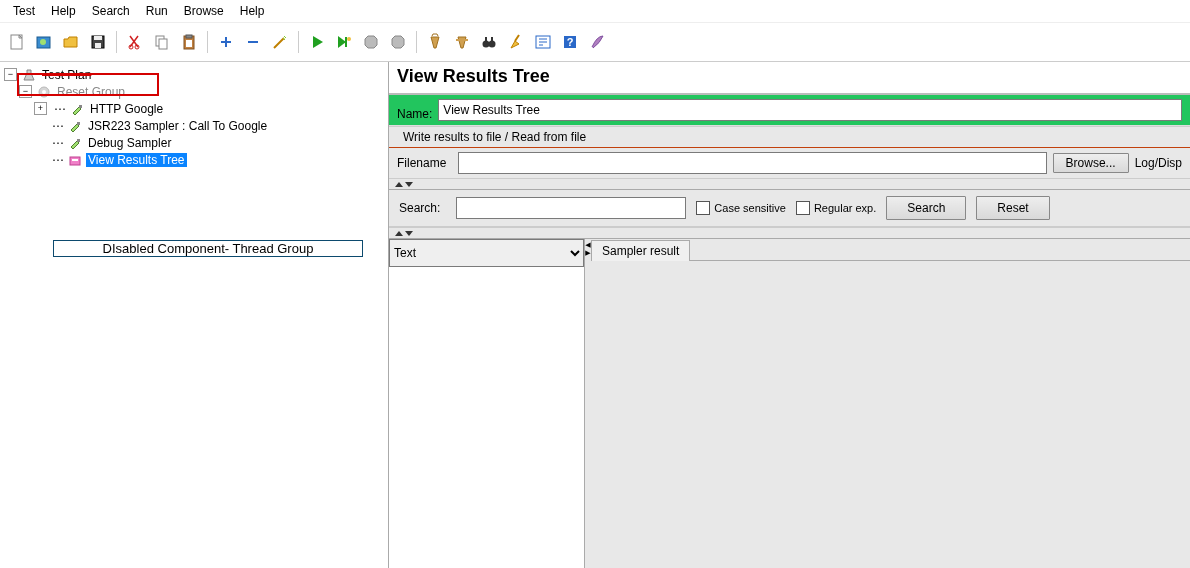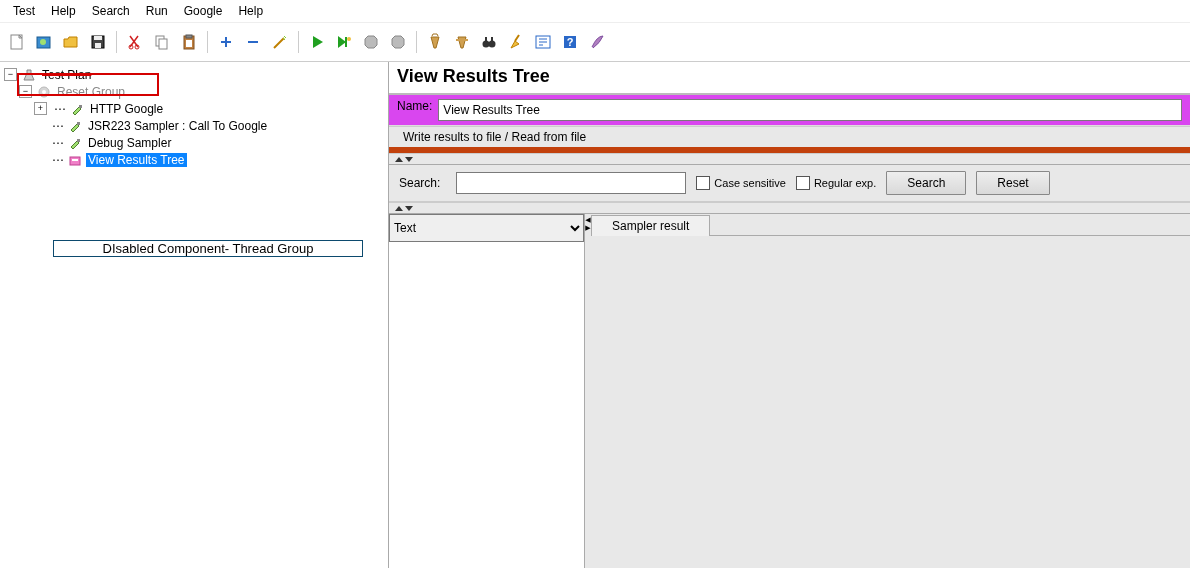--- a/index.html
+++ b/index.html
@@ -30,60 +30,60 @@
   .disabled-node .tree-label { color:#888; }
   .disabled-node .tree-icon svg { filter:grayscale(100%); opacity:0.6; }
   .highlight-box { position:absolute; border:2px solid #d40000; pointer-events:none; }
   .selected .tree-label { background:#0a84ff; color:#fff; }
 
   
   .callout { position:absolute; border:1px solid #0c4a6e; background:#fff; padding:0 14px; font-size:13px;}
 
   
   .panel-title { font-size:18px; font-weight:bold; padding:4px 8px 6px 8px; background:#fff; border-bottom:2px solid #bbb; }
-  .form-row { display:flex; align-items:flex-start; padding:4px 8px; background:#d946ef; border-bottom:1px solid #ddd; }
+  .form-row { display:flex; align-items:flex-end; padding:4px 8px; background:#22c55e; border-bottom:1px solid #ddd; }
   .form-label { min-width:auto; padding-right:6px; }
   .form-input { flex:1; height:20px; border:1px solid #7a7a7a; padding:0 4px; font-size:12px; background:#fff;}
 
-  .section-bar { background:#e8e8e8; border-top:1px solid #ccc; border-bottom:6px solid #c2410c; padding:3px 14px; font-size:12px; }
+  .section-bar { background:#e8e8e8; border-top:1px solid #ccc; border-bottom:1px solid #c2410c; padding:3px 14px; font-size:12px; }
   .file-row { display:flex; align-items:center; padding:4px 8px; background:#e8e8e8; gap:6px;}
   .file-row .form-input { flex:1; }
   .btn { background:linear-gradient(#eee,#d9d9d9); border:1px solid #888; padding:2px 12px; font-size:12px; cursor:pointer; border-radius:1px;}
   .tri-row { height:10px; background:#e8e8e8; border-top:1px solid #ccc; border-bottom:1px solid #aaa; display:flex; align-items:center; padding-left:6px; gap:2px;}
   .tri-down, .tri-up { width:0;height:0; }
   .tri-up { border-left:4px solid transparent; border-right:4px solid transparent; border-bottom:5px solid #333; }
   .tri-down { border-left:4px solid transparent; border-right:4px solid transparent; border-top:5px solid #333; }
 
   .search-row { display:flex; align-items:center; padding:6px 10px; background:#e8e8e8; gap:10px; border-bottom:1px solid #ccc;}
   .chk { display:flex; align-items:center; gap:4px; font-size:11px; }
   .chk-box { width:12px; height:12px; border:1px solid #555; background:#fff; }
 
   .result-split { flex:1; display:flex; background:#e8e8e8; }
   .result-left { width:195px; border-right:1px solid #aaa; background:#fff; display:flex; flex-direction:column;}
   .result-left select { width:100%; height:28px; border:1px solid #7a7a7a; font-size:12px; }
   .result-left-body { flex:1; background:#fff; }
   .result-right { flex:1; display:flex; flex-direction:column; }
   .tabs { display:flex; background:#e8e8e8; border-bottom:1px solid #aaa; }
-  .tab { padding:3px 20px; background:#f0f0f0; border:1px solid #aaa; border-bottom:none; font-size:12px; position:relative; top:1px;}
+  .tab { padding:3px 10px; background:#f0f0f0; border:1px solid #aaa; border-bottom:none; font-size:12px; position:relative; top:1px;}
   .result-body { flex:1; background:#e8e8e8; }
 
   
   .strike { text-decoration:line-through; text-decoration-color:#d40000; text-decoration-thickness:2px;}
 </style>
 </head>
 <body>
 
 <div class="app">
 
   <div class="menu-bar">
     <div class="menu-item">Test</div>
     <div class="menu-item">Help</div>
     <div class="menu-item">Search</div>
     <div class="menu-item">Run</div>
-    <div class="menu-item">Google</div>
+    <div class="menu-item">Browse</div>
     <div class="menu-item">Help</div>
   </div>
 
   <div class="toolbar">
     <div class="tb-btn">
         <svg width="18" height="18">
           <rect x="3" y="2" width="11" height="14" fill="#fff" stroke="#888"></rect>
           <path d="M11 2 L14 5 L11 5 Z" fill="#ddd" stroke="#888"></path>
         </svg>
       </div>
@@ -298,20 +298,26 @@
       <div class="panel-title">View Results Tree</div>
 
       <div class="form-row">
         <span class="form-label">Name:</span>
         <input class="form-input" value="View Results Tree" style="">
       </div>
 
 
       <div class="section-bar">Write results to file / Read from file</div>
 
+      <div class="file-row">
+        <span class="form-label">Filename</span>
+        <input class="form-input" style="">
+        <button class="btn">Browse...</button>
+        <span>Log/Disp</span>
+      </div>
 
       <div class="tri-row">
         <span class="tri-up"></span>
         <span class="tri-down"></span>
       </div>
 
       <div class="search-row">
         <span class="form-label">Search:</span>
         <input class="form-input" style="max-width: 220px;">
         <label class="chk">

